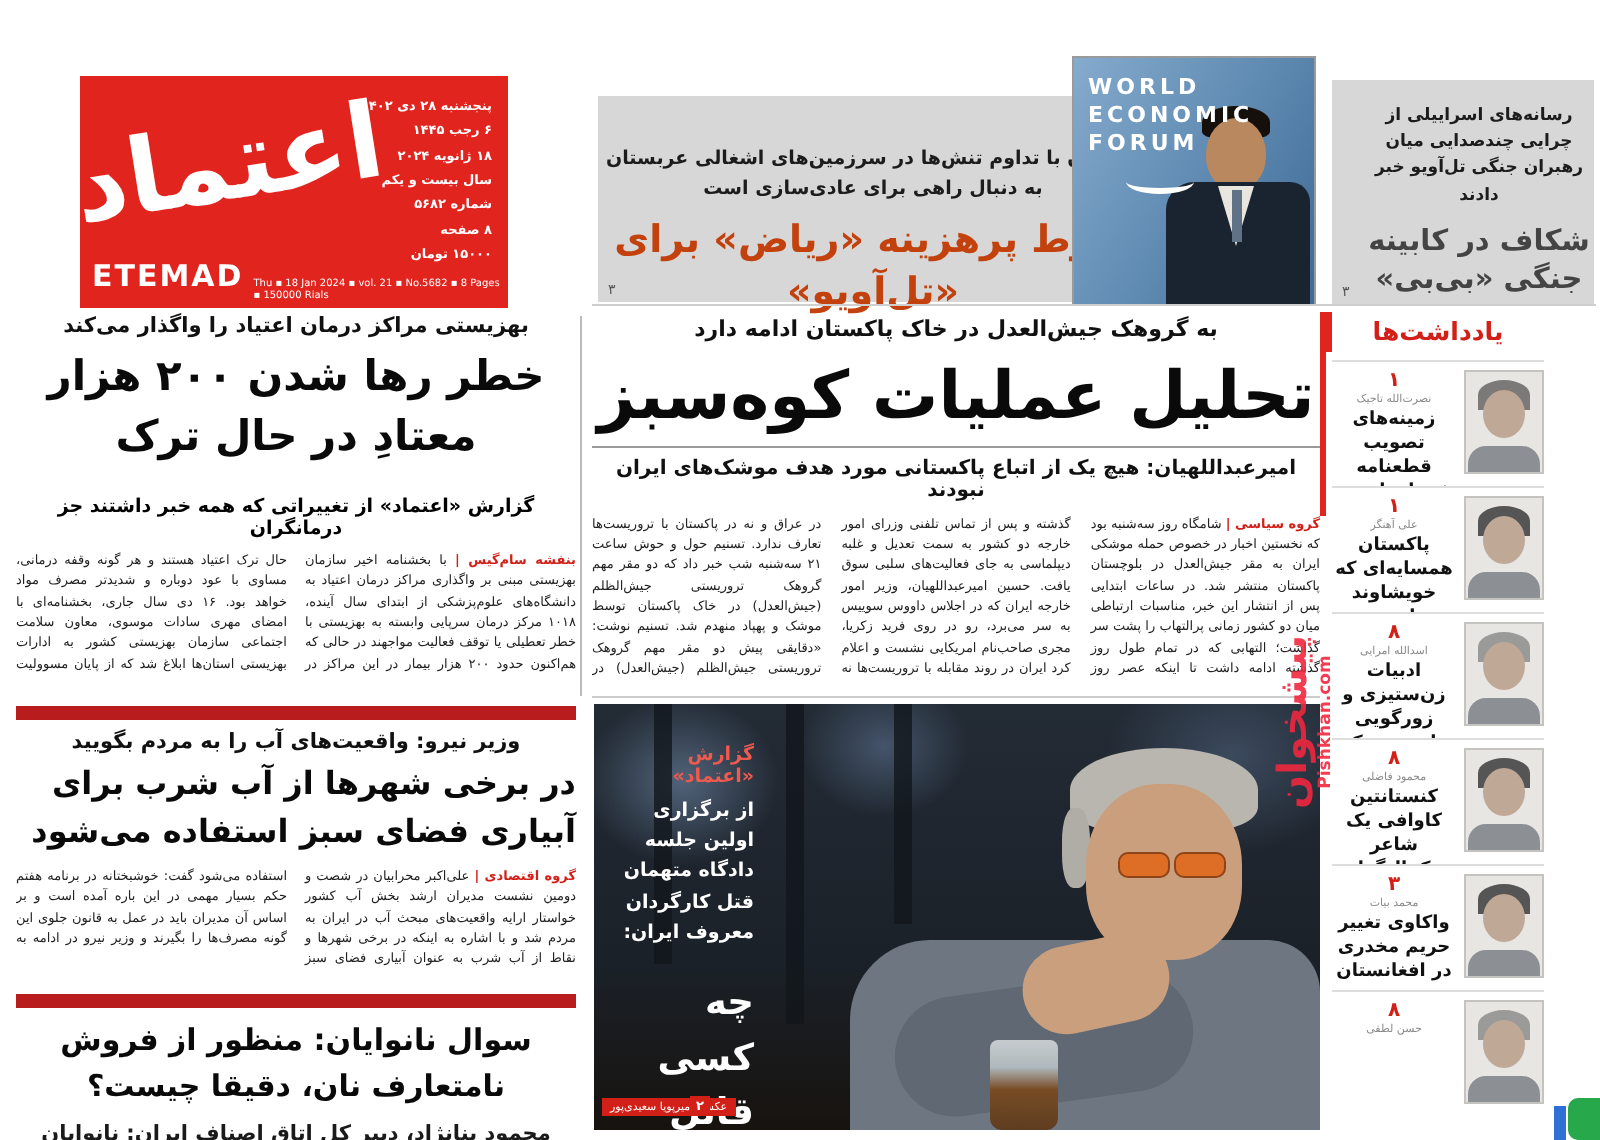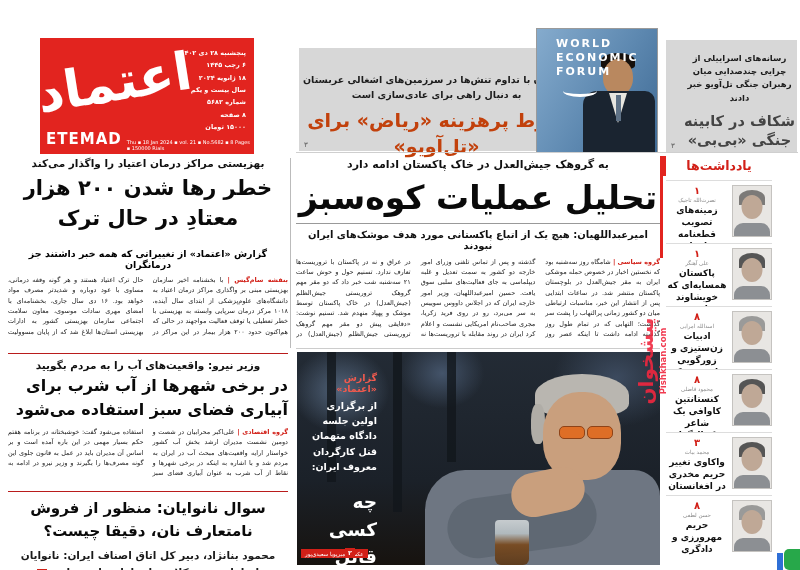--- a/index.html
+++ b/index.html
@@ -25,21 +25,21 @@
   .gb-kicker { font-size:9.5px; font-weight:bold; line-height:1.55; color:#1c1c1c; }
   .gb-head   { font-size:19px; font-weight:bold; line-height:1.35; margin-top:6px; color:#c2410c; }
   #box-bibi .gb-kicker { font-size:8.5px; }
   #box-bibi .gb-head   { font-size:14.5px; color:#444; margin-top:7px; }
   .gb-page { position:absolute; left:5px; bottom:2px; font-size:7px; color:#555; }
 
   
   #wef { position:absolute; left:536px; top:28px; width:122px; height:125px;
          border:1px solid #9a9a9a; background:linear-gradient(120deg,#85abcd 0%,#5d88b0 55%,#3f6a94 100%);
          overflow:hidden; }
-  #wef-text { position:absolute; left:19px; top:8px; direction:ltr; color:#fff;
+  #wef-text { position:absolute; left:7px; top:8px; direction:ltr; color:#fff;
               font-size:11px; font-weight:bold; letter-spacing:2px; line-height:1.25; }
   #wef-smile { position:absolute; left:26px; top:56px; width:34px; height:12px;
                border-bottom:3px solid #fff; border-radius:0 0 50% 50%; }
   .wef-head { position:absolute; left:66px; top:30px; width:30px; height:36px;
               background:#b9885f; border-radius:50% 50% 46% 46%; }
   .wef-hair { position:absolute; left:64px; top:24px; width:34px; height:16px;
               background:#16100c; border-radius:50% 50% 20% 20%; }
   .wef-body { position:absolute; left:46px; top:62px; width:72px; height:64px;
               background:#1a2430; border-radius:14px 10px 0 0; }
   .wef-shirt { position:absolute; left:72px; top:64px; width:18px; height:30px;
@@ -59,21 +59,21 @@
   #lead-story .kicker { font-size:11px; line-height:1.5; }
   #lead-headline { font-size:33px; font-weight:bold; text-align:center; letter-spacing:-1px;
                    color:#0a0a0a; margin-top:4px; }
   #lead-subhead { font-size:10px; font-weight:bold; text-align:center; margin-top:6px;
                   border-top:1px solid #999; padding-top:5px; color:#111; }
   #lead-body { margin-top:6px; height:84px; column-count:3; column-gap:10px; }
   #red-rule-v { position:absolute; left:660px; top:156px; width:3px; height:102px; background:#e2241f; }
 
   
   #left-col { position:absolute; left:8px; top:157px; width:280px; }
-  .l-section { border-bottom:1px solid #b91c1c; padding-bottom:6px; margin-bottom:5px; }
+  .l-section { border-bottom:7px solid #b91c1c; padding-bottom:6px; margin-bottom:5px; }
   .l-section:last-child { border-bottom:none; }
   #storyA-kicker { font-size:10.5px; }
   #storyA-headline { font-size:21px; font-weight:bold; text-align:center; line-height:1.45;
                      margin-top:4px; color:#0a0a0a; }
   #storyA-subhead { font-size:9.5px; font-weight:bold; text-align:center; margin-top:14px; }
   #storyA-body { margin-top:5px; height:72px; column-count:2; column-gap:9px; }
   #storyB-kicker { font-size:10.5px; }
   #storyB-headline { font-size:16px; font-weight:bold; text-align:right; line-height:1.5;
                      margin-top:3px; color:#0a0a0a; }
   #storyB-body { margin-top:5px; height:58px; column-count:2; column-gap:9px; }
@@ -338,21 +338,20 @@
 
   <div class="note">
     <div class="n-photo">
       <div class="n-hair light"></div>
         <div class="n-face"></div>
         <div class="n-shoulders"></div>
     </div>
     <div class="n-text">
       <div class="n-num">۸</div>
       <div class="n-name">حسن لطفی</div>
-      <div class="n-title">حریم مهرورزی و دادگری</div>
     </div>
   </div>
 </div>
 
 <div id="watermark">
   <div class="wm-fa">پیشخوان</div>
   <div class="wm-latin">Pishkhan.com</div>
 </div>
 <div id="corner-blue"></div>
 <div id="corner-green"></div>

